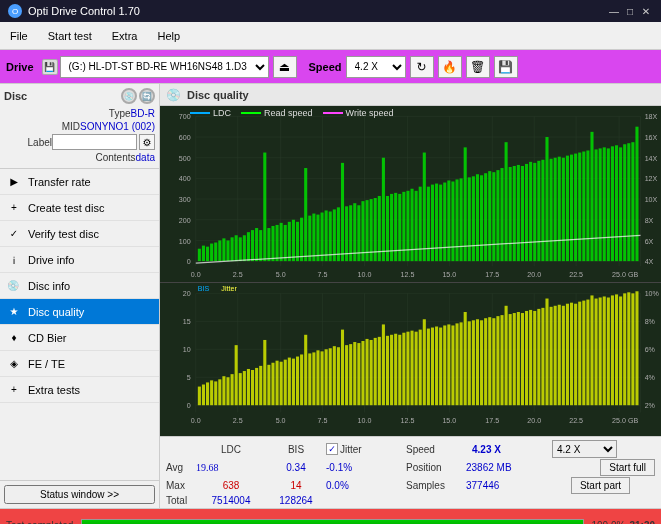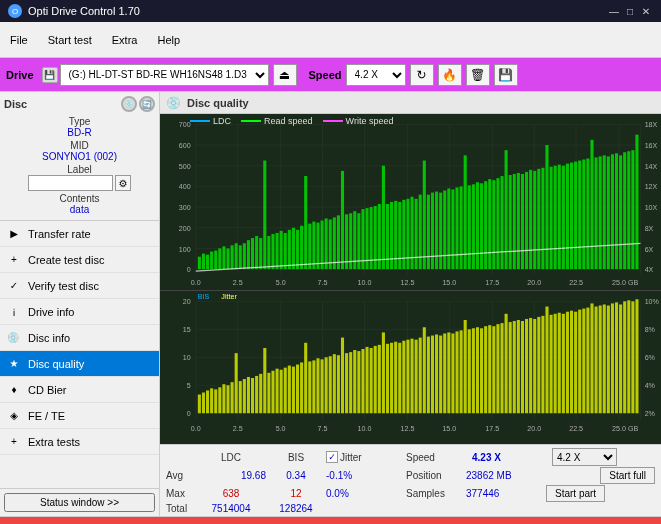--- a/index.html
+++ b/index.html
@@ -6,21 +6,21 @@
     body { width: 661px; height: 524px; background: #f0f0f0; font-family: 'Segoe UI', Tahoma, Geneva, Verdana, sans-serif; font-size: 11px; overflow: hidden; }
     
     
     .title-bar { background: #1a1a2e; height: 22px; display: flex; align-items: center; justify-content: space-between; padding: 0 8px; color: white; font-size: 11px; }
     .title-bar-left { display: flex; align-items: center; gap: 6px; }
     .title-bar-icon { width: 14px; height: 14px; background: #4a9eff; border-radius: 50%; display: flex; align-items: center; justify-content: center; font-size: 8px; color: white; }
     .title-bar-controls { display: flex; gap: 2px; }
     .title-btn { width: 14px; height: 14px; display: flex; align-items: center; justify-content: center; cursor: pointer; font-size: 10px; color: #ccc; }
     
     
-    .menu-bar { background: #f0f0f0; height: 36px; display: flex; align-items: center; padding: 0 4px; border-bottom: 1px solid #ccc; gap: 8px; }
+    .menu-bar { background: #f0f0f0; height: 28px; display: flex; align-items: center; padding: 0 4px; border-bottom: 1px solid #ccc; gap: 8px; }
     .menu-item { padding: 1px 6px; cursor: pointer; font-size: 11px; color: #000; }
     
     
     .toolbar { background: #d946ef; height: 34px; display: flex; align-items: center; padding: 0 6px; border-bottom: 1px solid #ccc; gap: 4px; }
     .toolbar-label { font-size: 11px; font-weight: bold; margin-right: 4px; }
     .drive-select { height: 22px; border: 1px solid #999; background: white; font-size: 10px; padding: 0 4px; min-width: 190px; cursor: pointer; }
     .toolbar-icon-btn { width: 24px; height: 22px; border: 1px solid #999; background: #f5f5f5; display: flex; align-items: center; justify-content: center; cursor: pointer; font-size: 12px; }
     .speed-label { font-size: 11px; font-weight: bold; margin-left: 8px; }
     .speed-select { height: 22px; border: 1px solid #999; background: white; font-size: 10px; padding: 0 4px; width: 60px; cursor: pointer; }
     
@@ -28,21 +28,21 @@
     .main { display: flex; height: calc(524px - 22px - 20px - 34px - 24px); }
     
     
     .sidebar { width: 160px; background: #f0f0f0; border-right: 1px solid #ccc; display: flex; flex-direction: column; }
     
     
     .disc-panel { padding: 4px; border-bottom: 1px solid #ccc; }
     .disc-header { display: flex; align-items: center; justify-content: space-between; margin-bottom: 3px; }
     .disc-header-title { font-weight: bold; font-size: 11px; color: #333; }
     .disc-icon { width: 16px; height: 16px; background: #ddd; border-radius: 50%; border: 2px solid #aaa; display: flex; align-items: center; justify-content: center; }
-    .disc-row { display: flex; justify-content: flex-end; align-items: center; padding: 1px 0; flex-direction: column; }
+    .disc-row { display: flex; justify-content: flex-end; align-items: center; padding: 1px 0; }
     .disc-key { font-size: 10px; color: #333; }
     .disc-val { font-size: 10px; color: #0000cc; }
     .label-input-row { display: flex; align-items: center; gap: 2px; }
     .label-input { height: 16px; border: 1px solid #999; width: 85px; font-size: 10px; padding: 0 2px; }
     .label-btn { width: 16px; height: 16px; border: 1px solid #999; background: #f5f5f5; display: flex; align-items: center; justify-content: center; cursor: pointer; font-size: 10px; }
     
     
     .nav-list { display: flex; flex-direction: column; }
     .nav-item { display: flex; align-items: center; height: 26px; padding: 0 6px; gap: 6px; cursor: pointer; border-bottom: 1px solid #e0e0e0; }
     .nav-item.active { background: #0078d7; color: white; }
@@ -560,38 +560,38 @@
         <div style="width:80px;font-size:10px;color:#0000cc;font-weight:bold;margin-left:6px;">4.23 X</div>
         <div style="flex:1;">
           <select style="font-size:10px;height:18px;border:1px solid #999;width:65px;">
             <option value="4.2 X">4.2 X</option>
           </select>
         </div>
       </div>
 
       <div style="display:flex;align-items:center;gap:0;margin-bottom:1px;">
         <div style="width:30px;font-size:10px;color:#333;">Avg</div>
-        <div style="width:70px;font-size:10px;color:#0000cc;text-align:right;">19.68</div>
+        <div style="width:70px;font-size:10px;color:#0000cc;text-align:left;font-family:Liberation Serif, serif;">19.68</div>
         <div style="width:60px;font-size:10px;color:#0000cc;text-align:center;">0.34</div>
         <div style="width:80px;font-size:10px;color:#0000cc;">-0.1%</div>
         <div style="width:60px;font-size:10px;color:#333;">Position</div>
         <div style="width:80px;font-size:10px;color:#0000cc;">23862 MB</div>
         <div style="flex:1;display:flex;justify-content:flex-end;">
           <button class="start-full-btn">Start full</button>
         </div>
       </div>
 
       <div style="display:flex;align-items:center;gap:0;margin-bottom:1px;">
         <div style="width:30px;font-size:10px;color:#333;">Max</div>
         <div style="width:70px;font-size:10px;color:#cc0000;text-align:center;">638</div>
-        <div style="width:60px;font-size:10px;color:#cc0000;text-align:center;">12</div>
+        <div style="width:60px;font-size:10px;color:#cc0000;text-align:center;">14</div>
         <div style="width:80px;font-size:10px;color:#0000cc;">0.0%</div>
         <div style="width:60px;font-size:10px;color:#333;">Samples</div>
         <div style="width:80px;font-size:10px;color:#0000cc;">377446</div>
-        <div style="flex:1;display:flex;justify-content:flex-start;">
+        <div style="flex:1;display:flex;justify-content:center;">
           <button class="start-part-btn">Start part</button>
         </div>
       </div>
 
       <div style="display:flex;align-items:center;gap:0;">
         <div style="width:30px;font-size:10px;color:#333;">Total</div>
         <div style="width:70px;font-size:10px;color:#0000cc;text-align:center;">7514004</div>
         <div style="width:60px;font-size:10px;color:#0000cc;text-align:center;">128264</div>
       </div>
     </div>

